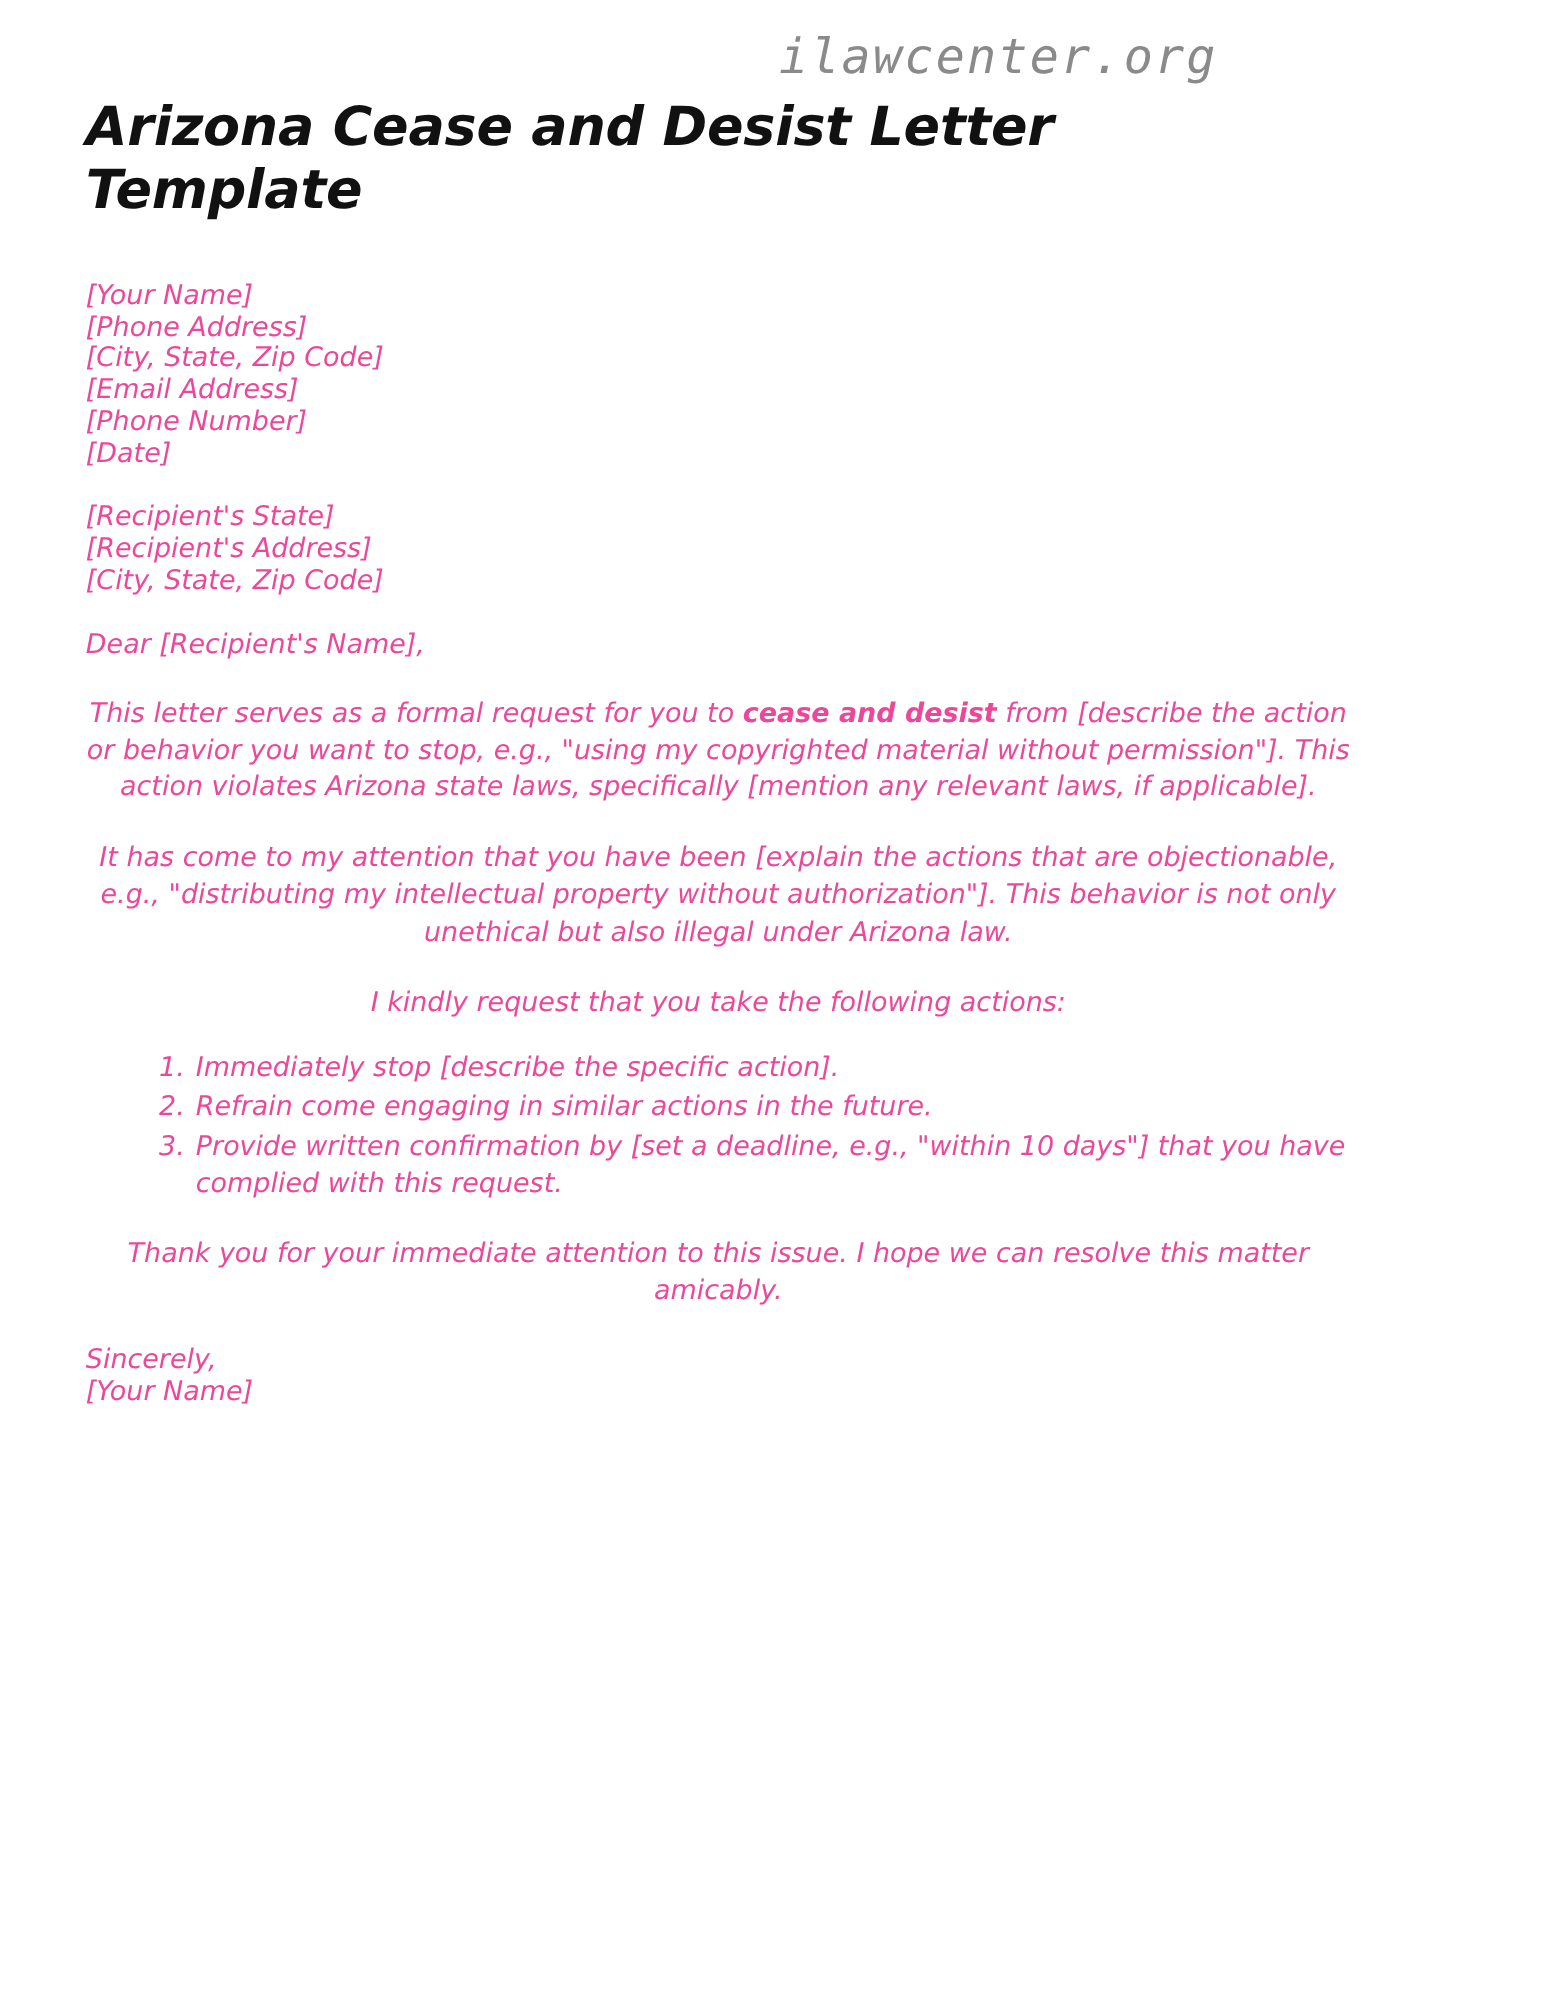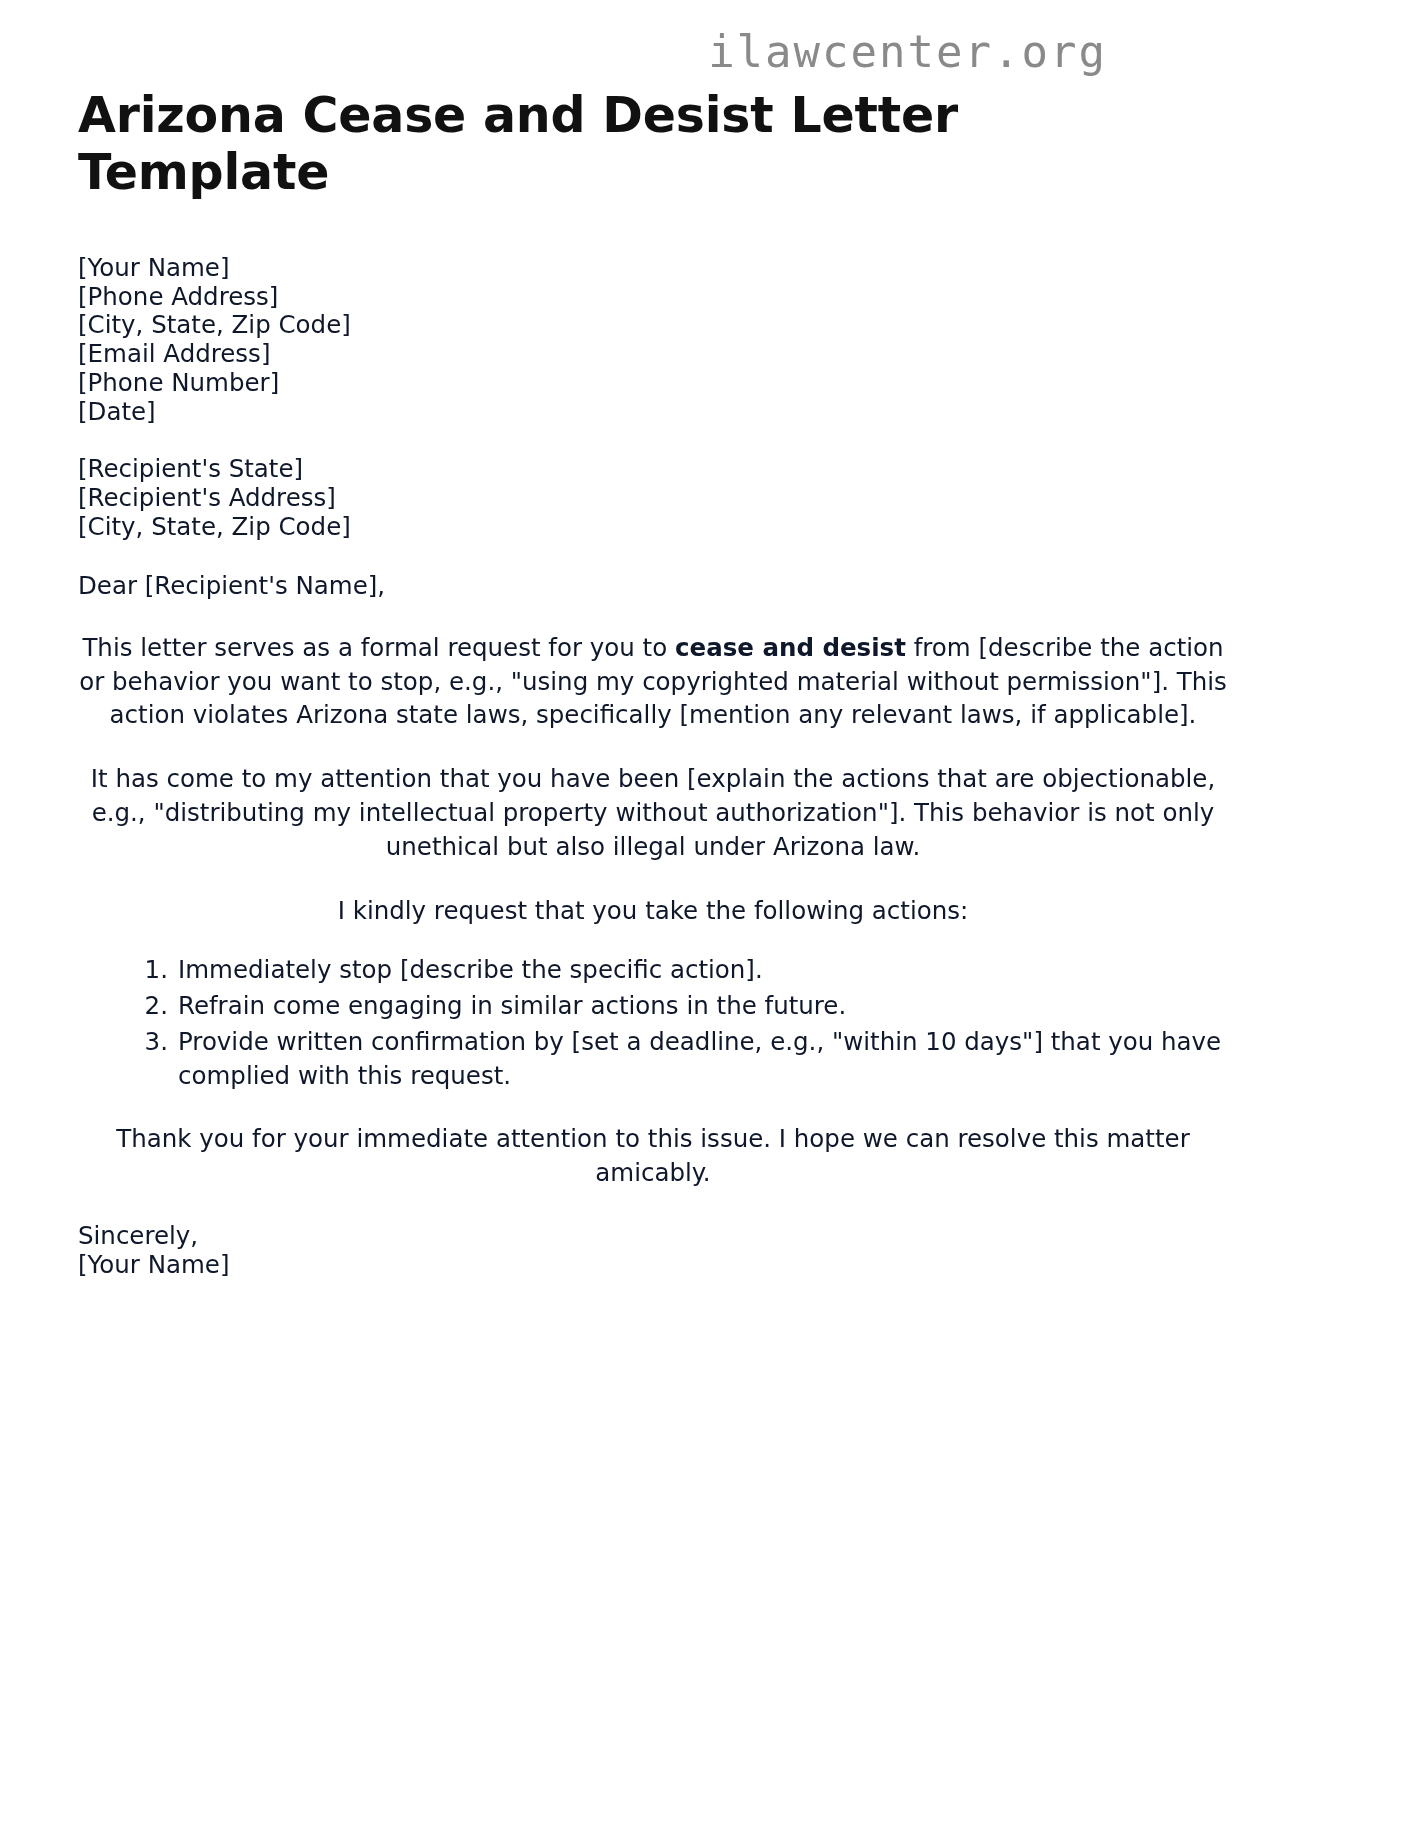--- a/index.html
+++ b/index.html
@@ -18,20 +18,21 @@
     -webkit-font-smoothing: antialiased;
   }
 
   .page {
     position: absolute;
     left: 0;
     top: 0;
     width: 1141px;
     height: 1826px;
     background: #ffffff;
+    font-style: italic;
   }
 
   .watermark {
     position: absolute;
     right: 34px;
     top: 26px;
     font-family: "DejaVu Sans Mono", "Liberation Mono", monospace;
     font-size: 44px;
     letter-spacing: 2px;
     color: #8a8a8a;
@@ -54,21 +55,21 @@
     letter-spacing: -0.2px;
     color: #111111;
     margin: 0 0 0 0;
     max-width: 1010px;
   }
 
   .letter-body {
     margin-top: 52px;
     font-size: 24.5px;
     line-height: 1.19;
-    color: #0f172a;
+    color: #ec4899;
     max-width: 1160px;
   }
 
   .addr-block {
     margin: 0 0 0 0;
   }
   .addr-line {
     display: block;
     line-height: 1.18;
     white-space: pre;

